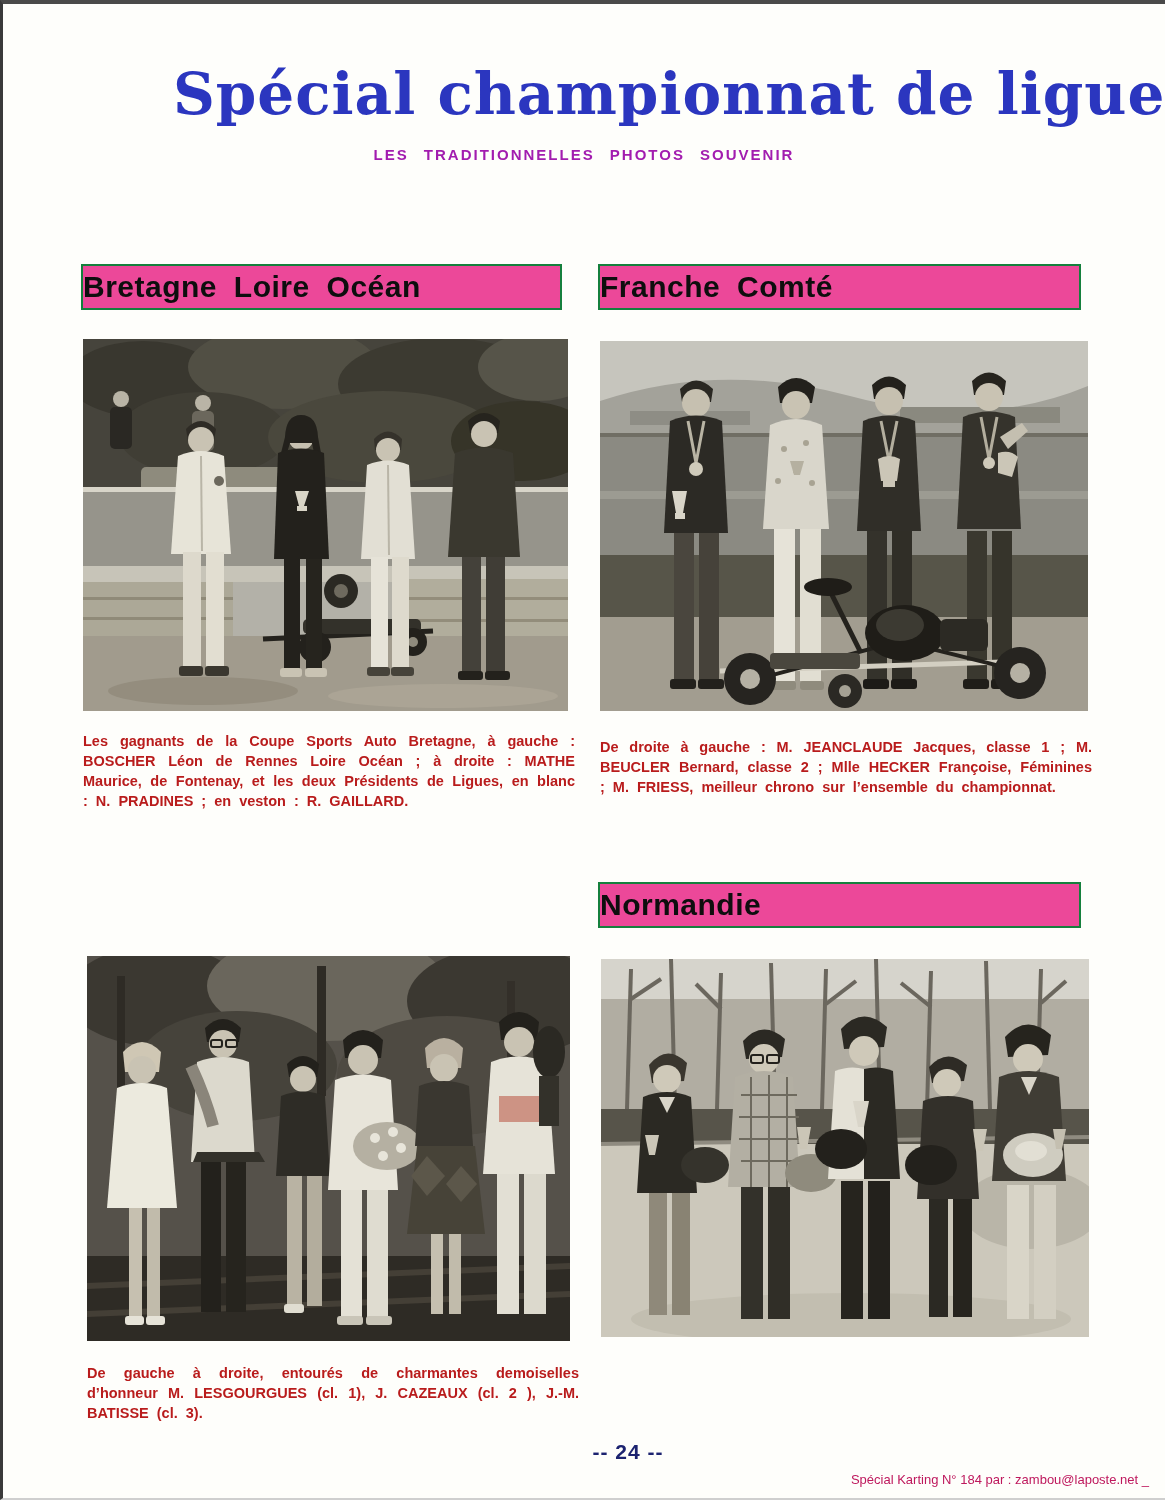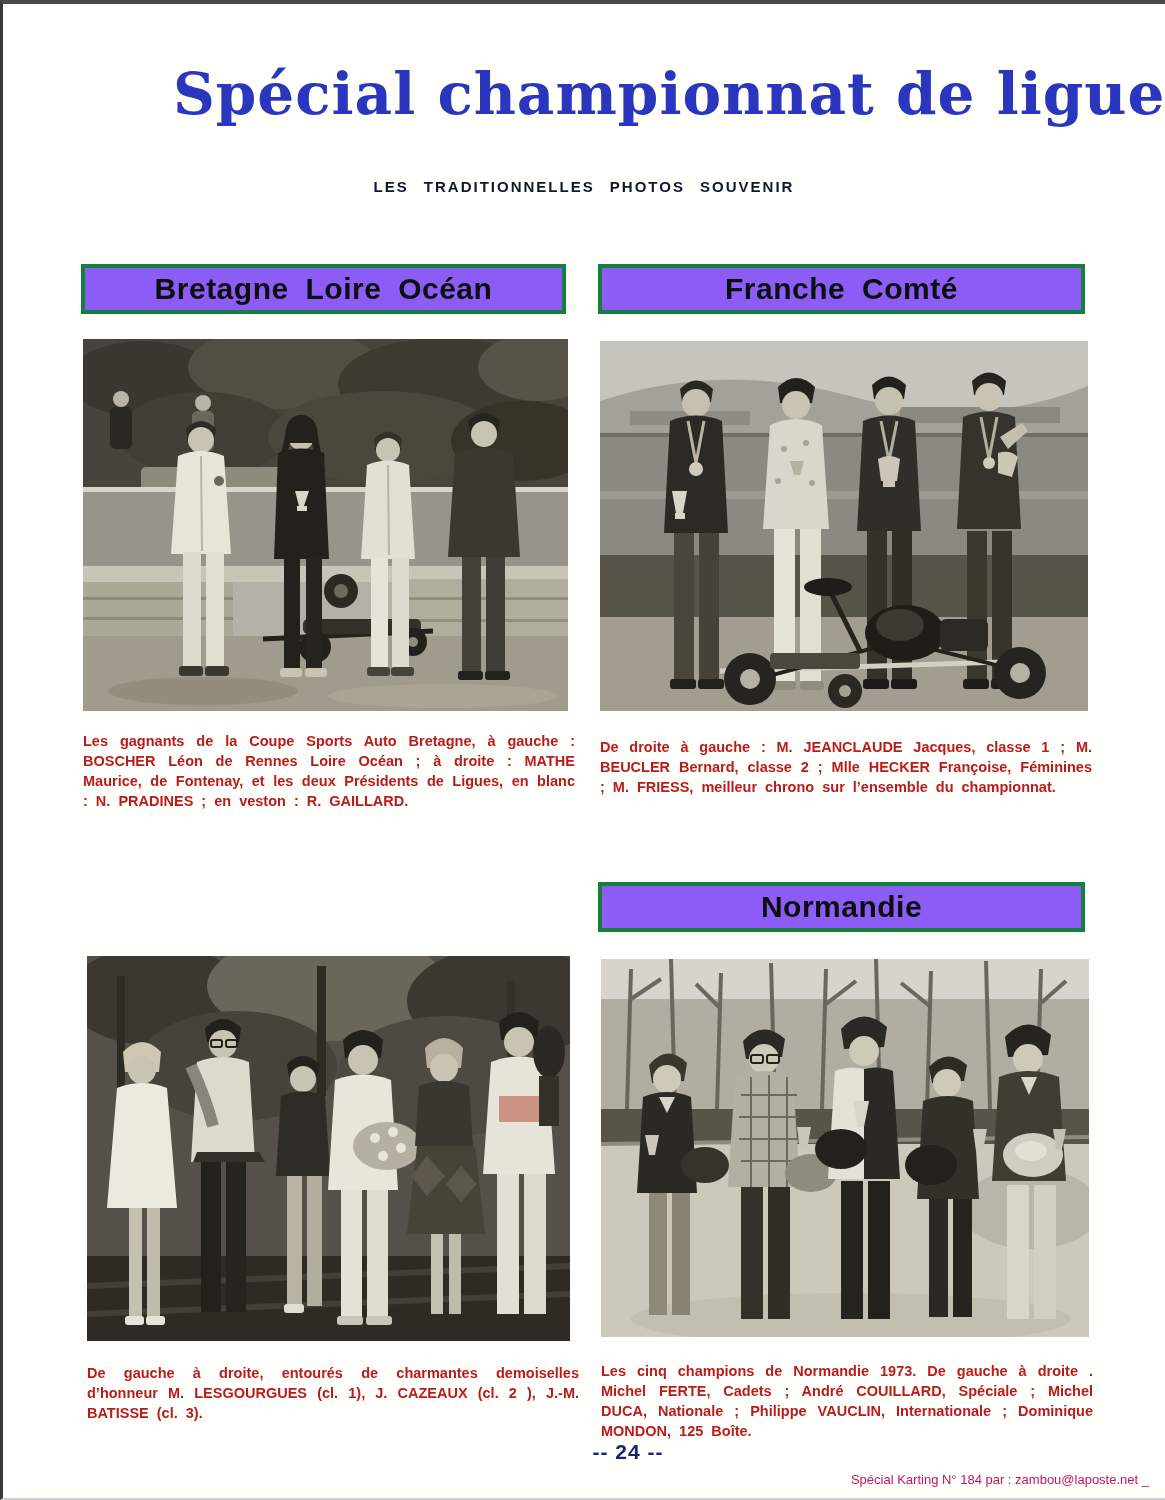--- a/index.html
+++ b/index.html
@@ -10,26 +10,26 @@
   .page{
     position:absolute;inset:0;background:#fefefb;box-sizing:border-box;
     border-top:4px solid #4a4a4a;border-left:3px solid #3a3a3a;border-bottom:2px solid #cfcfcf;
   }
   .title{
     position:absolute;top:56px;left:0;width:100%;text-align:right;
     font-family:"DejaVu Serif", serif;font-weight:bold;font-size:58px;
     color:#2b36bf;letter-spacing:1px;padding-left:34px;
   }
   .subtitle{
-    position:absolute;top:174px;left:0;width:100%;text-align:center;
-    font-size:15px;font-weight:bold;color:#0f172a;letter-spacing:2px;word-spacing:9px;
+    position:absolute;top:142px;left:0;width:100%;text-align:center;
+    font-size:15px;font-weight:bold;color:#a21caf;letter-spacing:2px;word-spacing:9px;
   }
   .header-box{
-    position:absolute;height:42px;border:4px solid #15803d;background:#8b5cf6;
-    display:flex;align-items:center;justify-content:center;
+    position:absolute;height:42px;border:2px solid #15803d;background:#ec4899;
+    display:flex;align-items:center;
     font-size:30px;font-weight:bold;color:#0e0e0e;letter-spacing:.5px;word-spacing:8px;
   }
   .hb1{left:78px;top:260px;width:477px;}
   .hb2{left:595px;top:260px;width:479px;}
   .hb3{left:78px;top:878px;width:477px;}
   .hb4{left:595px;top:878px;width:479px;}
   .photo{position:absolute;background:#9a978e;overflow:hidden;}
   .ph1{left:80px;top:335px;width:485px;height:372px;}
   .ph2{left:597px;top:337px;width:488px;height:370px;}
   .ph3{left:84px;top:952px;width:483px;height:385px;}
@@ -400,18 +400,17 @@
         <path d="M452 170 h13 l-4 20 h-6 z" fill="#c4bfb0"></path>
         <rect x="406" y="226" width="22" height="134" fill="#d9d5c8"></rect>
         <rect x="433" y="226" width="22" height="134" fill="#d3cfc2"></rect>
       </g>
     </svg>
   </div>
 
   <p class="caption cp1">Les gagnants de la Coupe Sports Auto Bretagne, à gauche : BOSCHER Léon de Rennes Loire Océan ; à droite : MATHE Maurice, de Fontenay, et les deux Présidents de Ligues, en blanc : N. PRADINES ; en veston : R. GAILLARD.</p>
   <p class="caption cp2">De droite à gauche : M. JEANCLAUDE Jacques, classe 1 ; M. BEUCLER Bernard, classe 2 ; Mlle HECKER Françoise, Féminines ; M. FRIESS, meilleur chrono sur l’ensemble du championnat.</p>
   <p class="caption cp3">De gauche à droite, entourés de charmantes demoiselles d’honneur M. LESGOURGUES (cl. 1), J. CAZEAUX (cl. 2 ), J.-M. BATISSE (cl. 3).</p>
-  <p class="caption cp4">Les cinq champions de Normandie 1973. De gauche à droite . Michel FERTE, Cadets ; André COUILLARD, Spéciale ; Michel DUCA, Nationale ; Philippe VAUCLIN, Internationale ; Dominique MONDON, 125 Boîte.</p>
 
   <div class="pagenum">-- 24 --</div>
   <div class="footer">Spécial Karting N° 184 par :  zambou@laposte.net  _</div>
 
 </div>
 
 </body></html>

